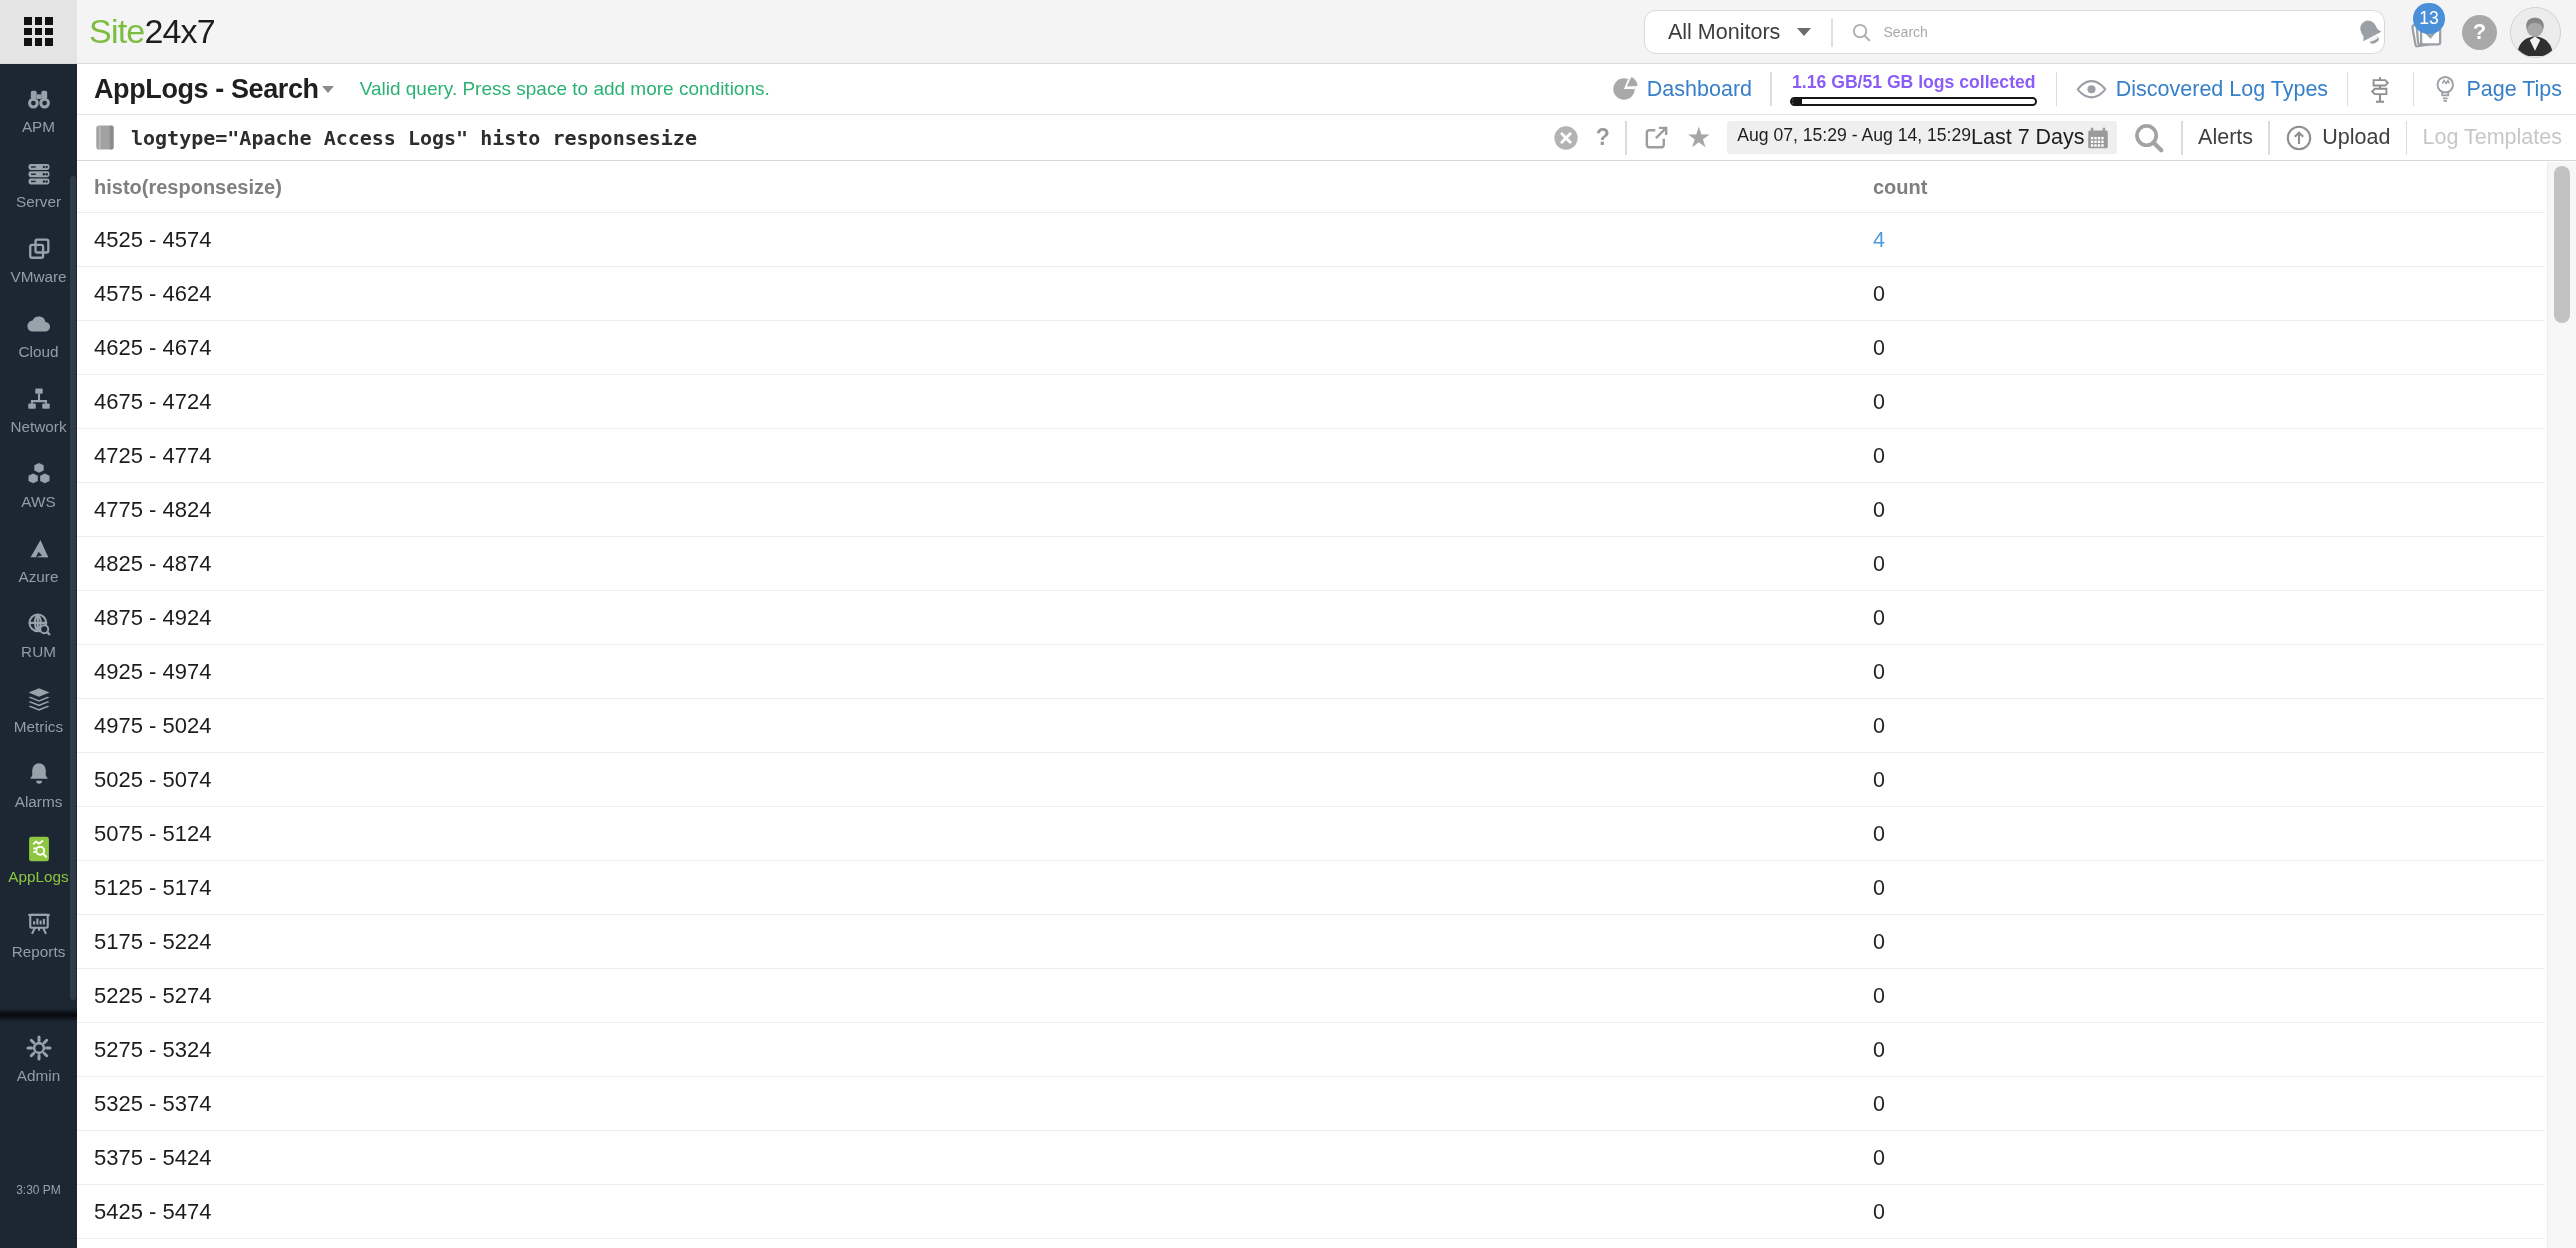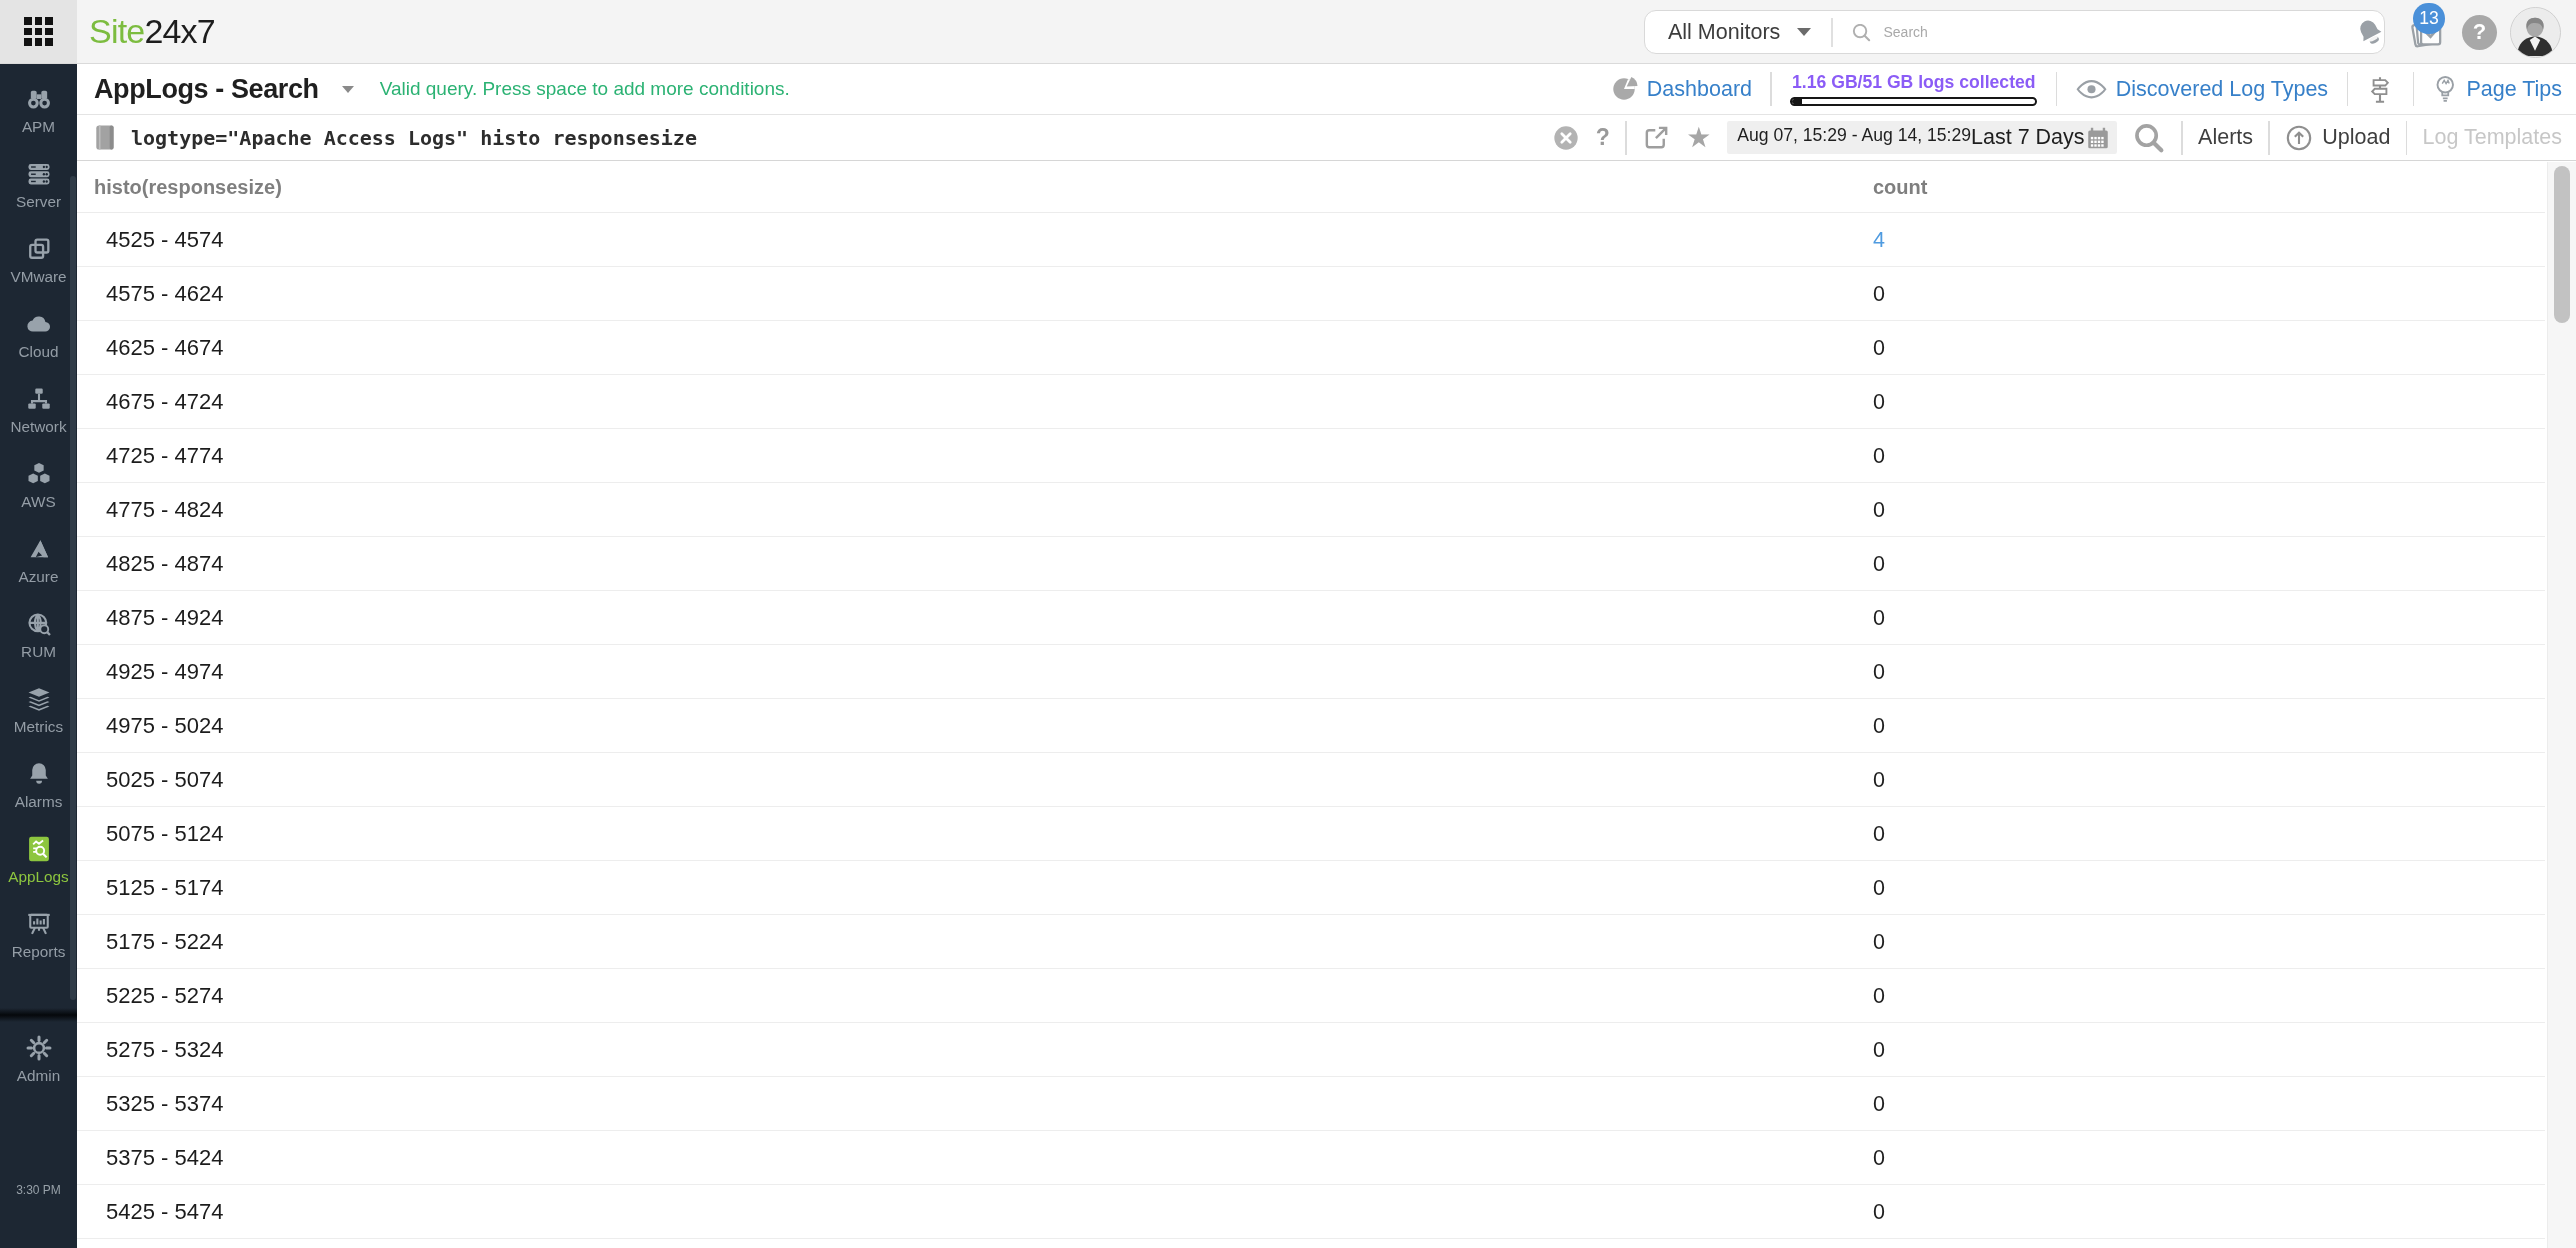--- a/index.html
+++ b/index.html
@@ -34,21 +34,21 @@
   .nav-item.active .nlabel { color:#8dc63f; }
   .nav-icon { width:28px; height:28px; display:block; }
   .side-divider { width:77px; height:14px; margin-top:35px; background:linear-gradient(#1d2733,#05080b,#1d2733); }
   .side-time { margin-top:auto; margin-bottom:51px; font-size:12px; color:#97a0a8; }
   .side-thumb { position:absolute; right:0.8px; top:112px; width:6.1px; height:824px; background:#303c48; border-radius:3.8px; cursor:pointer; }
 
   
   .main { position:absolute; left:77px; top:64px; width:2499px; height:1184px; background:#fff; }
 
   .pagebar { position:relative; width:100%; height:51px; border-bottom:1.5px solid #e4e4e4; display:flex; align-items:center; padding:0 14px 0 17px; }
-  .page-title-wrap { display:flex; align-items:center; gap:23px; cursor:pointer; }
+  .page-title-wrap { display:flex; align-items:center; gap:3px; cursor:pointer; }
   .page-title { font-size:27px; font-weight:bold; color:#1f1f1f; letter-spacing:-0.4px; }
   .small-caret { width:0; height:0; border-left:6.1px solid transparent; border-right:6.1px solid transparent; border-top:7.7px solid #8a8a8a; }
   .query-status { margin-left:26px; font-size:19px; color:#2bb273; }
   .pagebar-right { margin-left:auto; display:flex; align-items:center; gap:18.4px; }
   .blue-link { color:#3780c9; font-size:21.5px; cursor:pointer; text-decoration:none; display:flex; align-items:center; gap:9.2px; }
   .vdiv { width:1.5px; height:34px; background:#dcdcdc; }
   .usage { display:flex; flex-direction:column; align-items:center; cursor:default; }
   .usage-text { font-size:17.6px; font-weight:bold; color:#8b5cf6; white-space:nowrap; }
   .usage-bar { margin-top:3.8px; width:247px; height:9.2px; border:2.3px solid #161616; border-radius:5.4px; background:#fff; overflow:hidden; }
   .usage-fill { height:100%; width:4%; background:#161616; }
@@ -66,21 +66,21 @@
   .q-label.disabled { color:#c7c7c7; cursor:default; }
   .upload-wrap { display:flex; align-items:center; gap:9.2px; cursor:pointer; }
 
   .tablewrap { position:relative; width:100%; }
   .thead { position:relative; height:52px; border-bottom:1.5px solid #ececec; }
   .thead .h-range, .thead .h-count { position:absolute; top:50%; transform:translateY(-50%); font-size:20px; font-weight:bold; color:#7f7f7f; }
   .h-range { left:17px; }
   .h-count { left:1796px; }
   .trow { position:relative; height:54px; border-bottom:1.5px solid #ededed; margin-right:31px; }
   .thead { margin-right:31px; }
-  .cell-range { position:absolute; left:17px; top:50%; transform:translateY(-50%); font-size:22px; color:#1c1c1c;margin-left:12px; }
+  .cell-range { position:absolute; left:17px; top:50%; transform:translateY(-50%); font-size:22px; color:#1c1c1c; }
   .cell-count { position:absolute; left:1796px; top:50%; transform:translateY(-50%); font-size:21.5px; color:#1f1f1f; }
   .cell-count.link { color:#4f9be0; cursor:pointer; }
 
   .v-scroll { position:absolute; right:0; top:98px; bottom:0; width:29px; background:#f6f6f6; border-left:1.5px solid #ececec; }
   .v-thumb { position:absolute; top:3.8px; left:6.1px; width:16px; height:157px; background:#c2c2c2; border-radius:8.4px; cursor:pointer; }
 
   svg { display:block; }
 </style>
 </head>
 <body>

